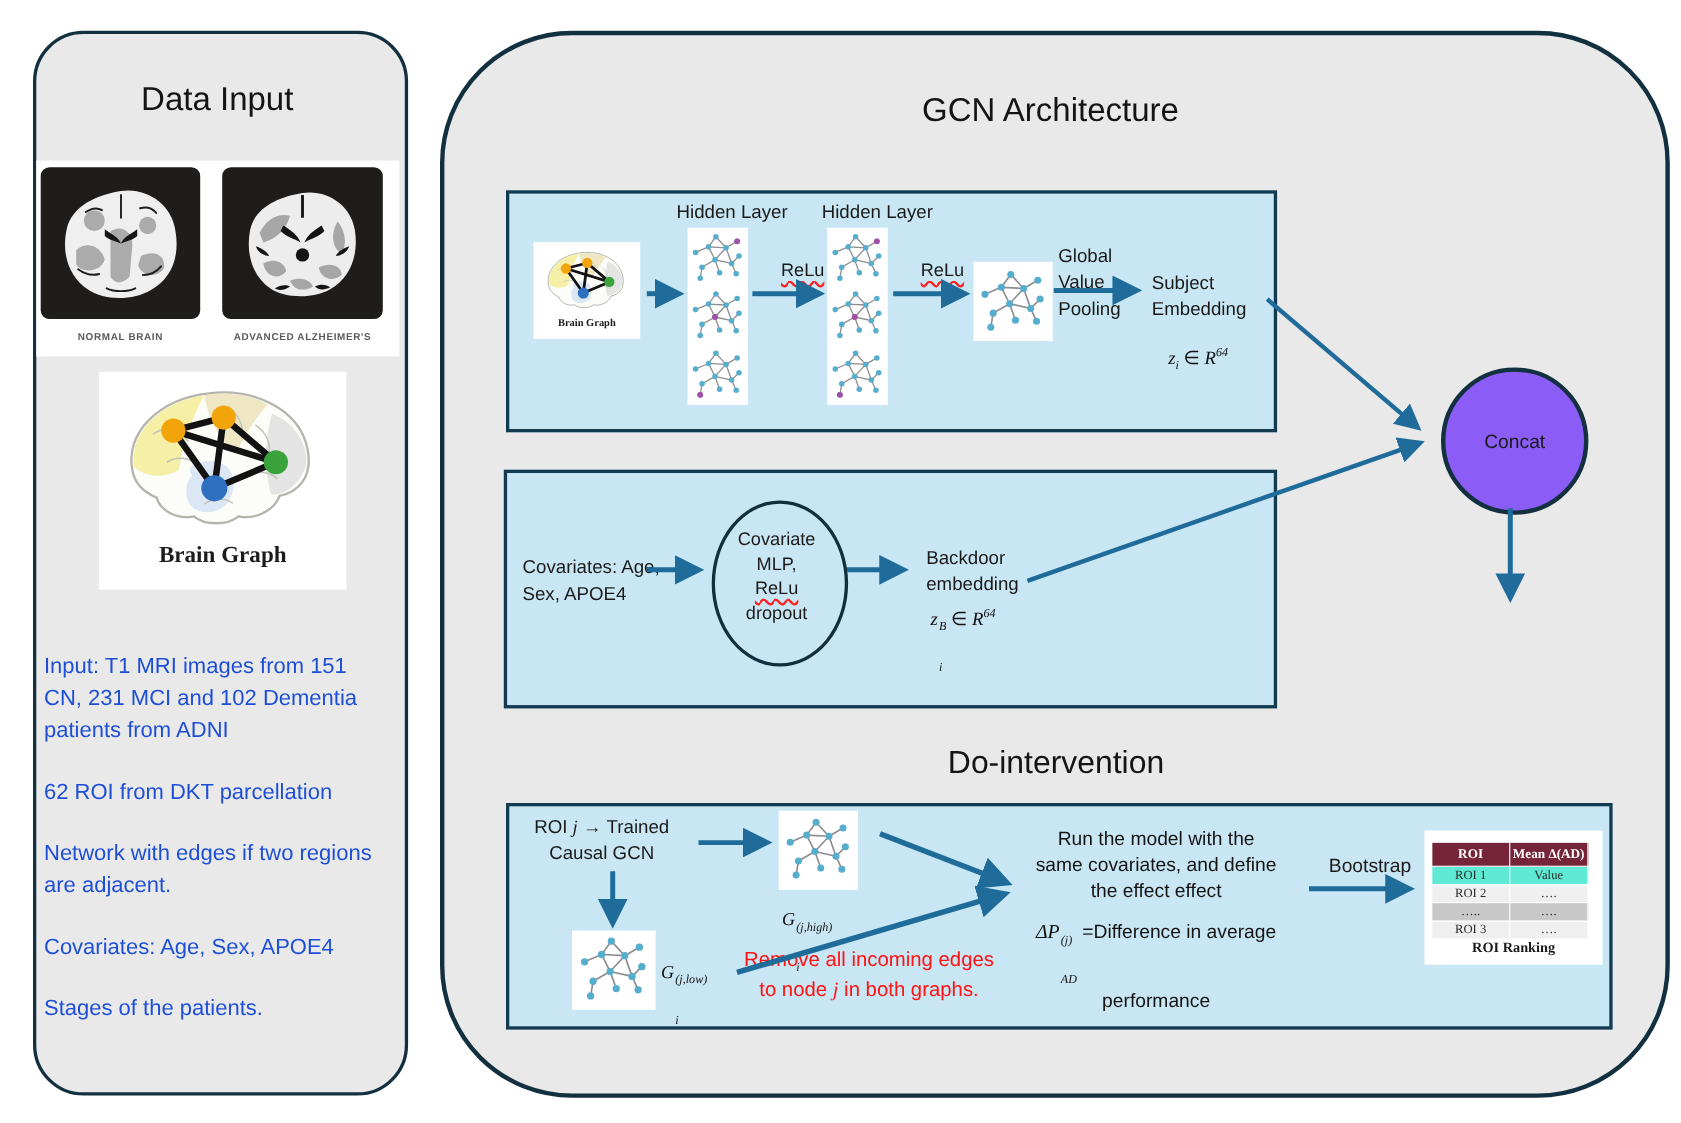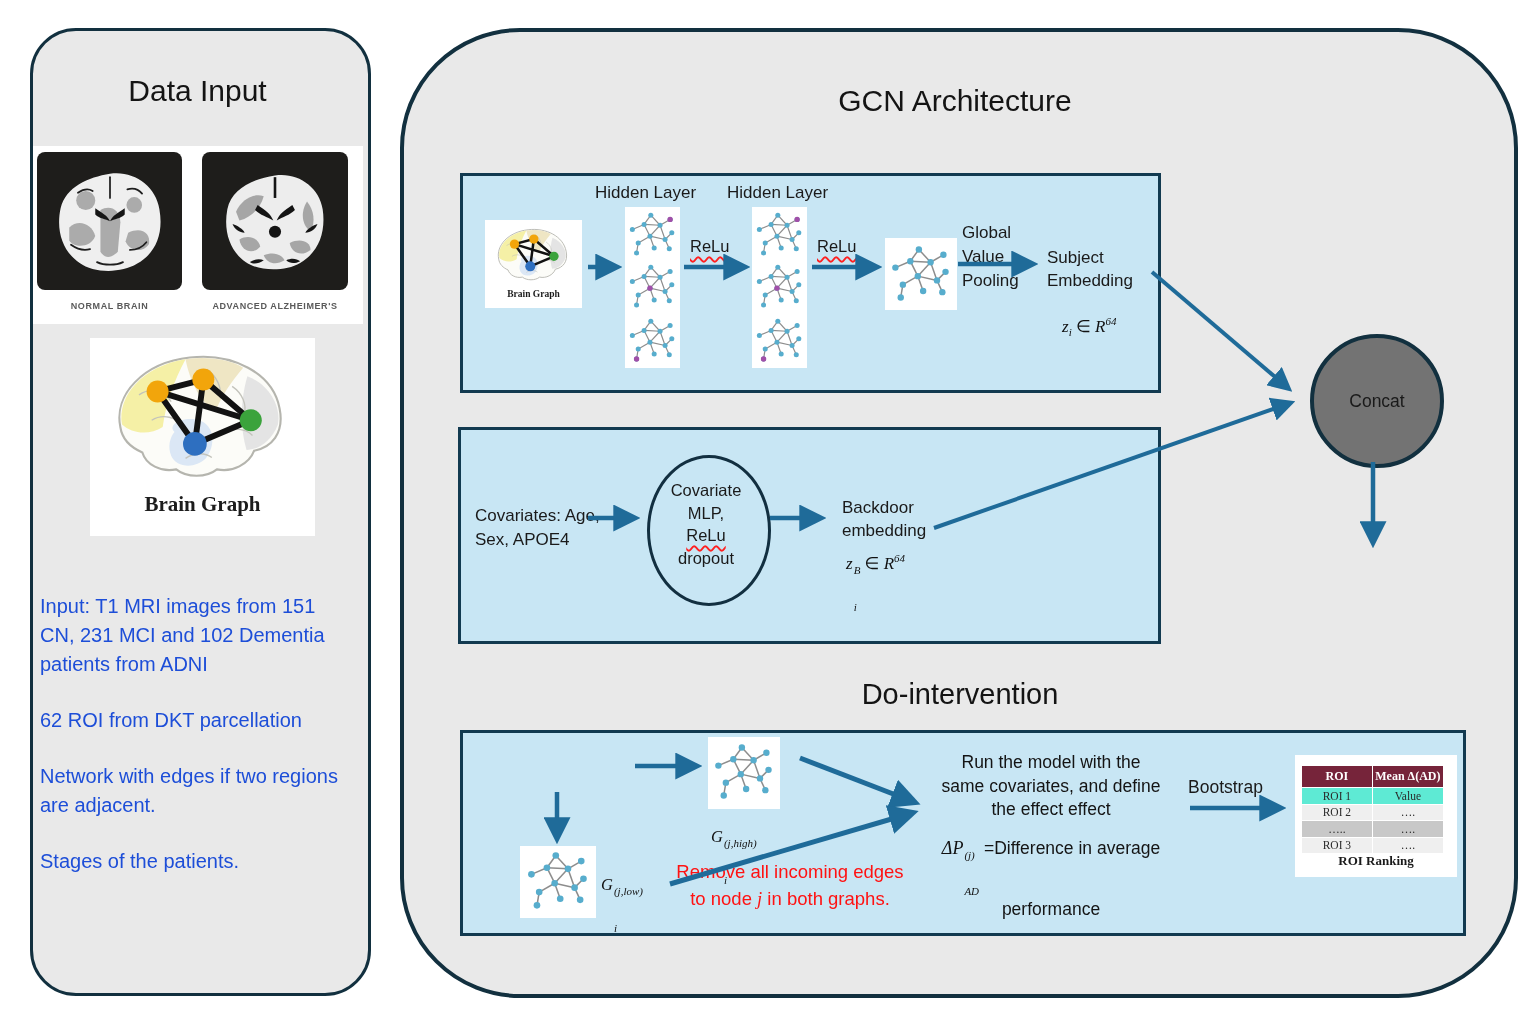--- a/index.html
+++ b/index.html
@@ -8,21 +8,21 @@
   .abs{position:absolute;}
   
   .panel{position:absolute;background:#e9e9e9;border:3px solid #12303f;}
   .panel-left{left:30px;top:28px;width:335px;height:962px;border-radius:46px;}
   .panel-right{left:400px;top:28px;width:1110px;height:962px;border-radius:120px;border-width:4px;}
   .bluebox{position:absolute;background:#c8e6f4;border:3px solid #123a50;}
   .whitebox{position:absolute;background:#ffffff;}
   .blackbox{position:absolute;background:#1e1d1b;border-radius:8px;}
   
   .h-title{position:absolute;text-align:center;font-size:30px;color:#141414;}
-  .lbl{position:absolute;white-space:nowrap;font-size:17px;color:#1a1a1a;}
+  .lbl{position:absolute;white-space:nowrap;font-size:17px;color:#1a1a1a;margin-left:20px;}
   .small-cap{position:absolute;text-align:center;font-size:9px;font-weight:bold;
              color:#5a5a5a;letter-spacing:.6px;}
   .serif{font-family:"Liberation Serif",serif;}
   .sq{text-decoration-line:underline;text-decoration-style:wavy;text-decoration-color:#ff2020;
       text-decoration-thickness:1.5px;text-underline-offset:4px;}
   .math{font-family:"Liberation Serif",serif;font-style:italic;font-size:17px;color:#111;}
   .math sub,.math sup{font-size:11px;font-style:italic;margin-top:25px;}
   .stk{display:inline-flex;flex-direction:column;align-items:flex-start;vertical-align:-0.45em;
        line-height:1;font-size:11px;margin-left:1px;}
   .stk sup,.stk sub{display:block;line-height:1.05;font-size:11px;}
@@ -179,20 +179,21 @@
   <div class="whitebox" style="left:90px;top:338px;width:225px;height:198px;"></div>
   <svg class="gsvg" style="left:97px;top:344px;" width="211" height="144">
       <use href="#brainSide"></use>
     </svg>
   <div class="txt serif abs" style="left:90px;top:492px;width:225px;text-align:center;font-size:21px;font-weight:bold;color:#1c1c1c;">Brain Graph</div>
 
   <div class="info abs txt" style="left:40px;top:592px;width:314px;">
     <p>Input: T1 MRI images from 151 CN, 231 MCI and 102 Dementia patients from ADNI</p>
     <p>62 ROI from DKT parcellation</p>
     <p>Network with edges if two regions are adjacent.</p>
+    <p>Covariates: Age, Sex, APOE4</p>
     <p>Stages of the patients.</p>
   </div>
 
   <div class="panel panel-right"></div>
 
   <div class="h-title txt" style="left:400px;top:84px;width:1110px;">GCN Architecture</div>
 
   <div class="bluebox" style="left:460px;top:173px;width:695px;height:214px;"></div>
 
   <div class="lbl txt" style="left:595px;top:183px;">Hidden Layer</div>
@@ -275,28 +276,32 @@
     <div>Backdoor</div>
     <div>embedding</div>
   </div>
   <div class="abs txt math" style="left:846px;top:540px;">
     <i>z</i><span class="stk">
         <sup>B</sup>
         <sub>i</sub>
       </span><span style="font-style:normal"> ∈ </span><i>R</i><sup>64</sup>
   </div>
 
-  <div class="abs center-txt" style="left:1310px;top:334px;width:126px;height:126px;border-radius:50%;background:#737373;border:4px solid #12303f;font-size:17.5px;z-index:15;">
+  <div class="abs center-txt" style="left:1310px;top:334px;width:126px;height:126px;border-radius:50%;background:#8b5cf6;border:4px solid #12303f;font-size:17.5px;z-index:15;">
     <span>Concat</span>
   </div>
 
   <div class="h-title txt" style="left:460px;top:678px;width:1000px;font-size:29px;">Do-intervention</div>
 
   <div class="bluebox" style="left:460px;top:730px;width:1000px;height:200px;"></div>
 
+  <div class="abs txt" style="left:462px;top:740px;width:170px;text-align:center;font-size:17px;line-height:23.5px;">
+    <div><span>ROI </span><i class="serif">j</i><span> → Trained</span></div>
+    <div>Causal GCN</div>
+  </div>
 
   <div class="whitebox" style="left:708px;top:737px;width:72px;height:72px;"></div>
   <svg class="gsvg" style="left:712px;top:741px;" width="64" height="62" viewBox="0 0 60 56">
       <use href="#net"></use>
     </svg>
   <div class="abs txt math" style="left:711px;top:813px;font-size:16.5px;">
     <i>G</i><span class="stk">
         <sup>(j,high)</sup>
         <sub>i</sub>
       </span>

